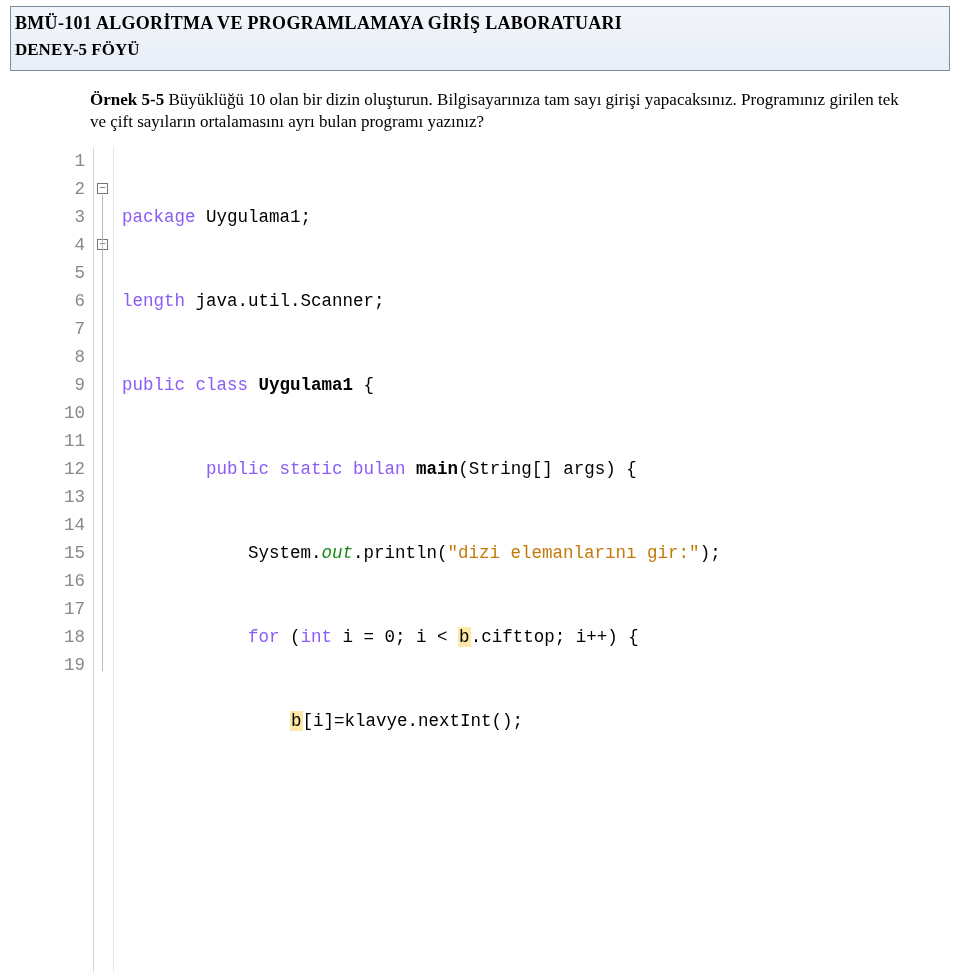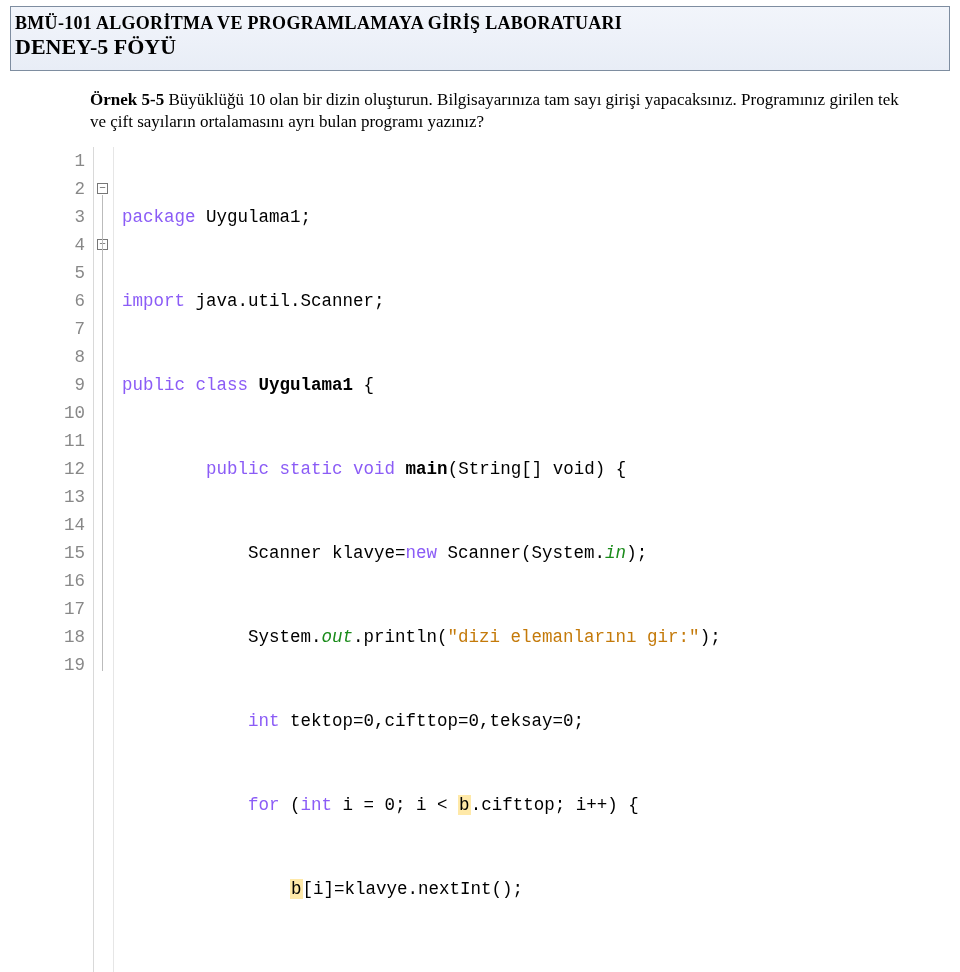--- a/index.html
+++ b/index.html
@@ -18,21 +18,22 @@
     padding: 6px 10px 10px 4px;
     text-align: left;
   }
   .header-title {
     font-weight: bold;
     font-size: 18px;
     letter-spacing: 0.3px;
   }
   .header-sub {
     font-weight: bold;
-    font-size: 22px;
+    font-size: 17px;
+    margin-top: 6px;
   }
   .body-text {
     margin: 18px 52px 14px 90px;
     font-size: 17px;
     line-height: 1.3;
   }
   .body-text .lead {
     font-weight: bold;
   }
   .code-wrap {
@@ -119,26 +120,24 @@
     <div>18</div>
     <div>19</div>
   </div>
   <div class="fold-col">
     <div class="fold-box" style="top:36px;"></div>
     <div class="fold-box" style="top:92px;"></div>
     <div class="fold-line" style="top:48px;height:476px;"></div>
   </div>
   <div class="code-col">
     <div><span class="kw">package</span> <span>Uygulama1</span><span>;</span></div>
-    <div><span class="kw">import</span> <span>java.util.Scanner</span><span>;</span></div>
+    <div><span class="kw">length</span> <span>java.util.Scanner</span><span>;</span></div>
     <div><span class="kw">public</span> <span class="kw">class</span> <span class="cls">Uygulama1</span> <span>{</span></div>
-    <div>        <span class="kw">public</span> <span class="kw">static</span> <span class="kw">void</span> <span class="cls">main</span><span>(String[] void) {</span></div>
-    <div>            <span>Scanner klavye=</span><span class="kw">new</span><span> Scanner(System.</span><span class="stat">in</span><span>);</span></div>
+    <div>        <span class="kw">public</span> <span class="kw">static</span> <span class="kw">bulan</span> <span class="cls">main</span><span>(String[] args) {</span></div>
     <div>            <span>System.</span><span class="stat">out</span><span>.println(</span><span class="str">"dizi elemanlarını gir:"</span><span>);</span></div>
-    <div>            <span class="kw">int</span><span> tektop=0,cifttop=0,teksay=0;</span></div>
     <div>            <span class="kw">for</span><span> (</span><span class="kw">int</span><span> i = 0; i &lt; </span><span class="hl">b</span><span>.cifttop; i++) {</span></div>
     <div>                <span class="hl">b</span><span>[i]=klavye.nextInt();</span></div>
     
     
     
     
     
     
     
     

